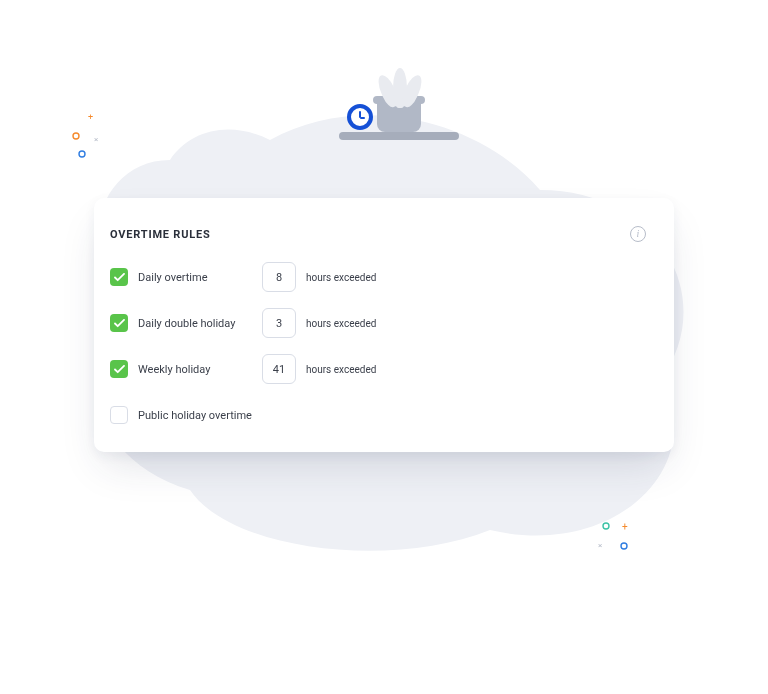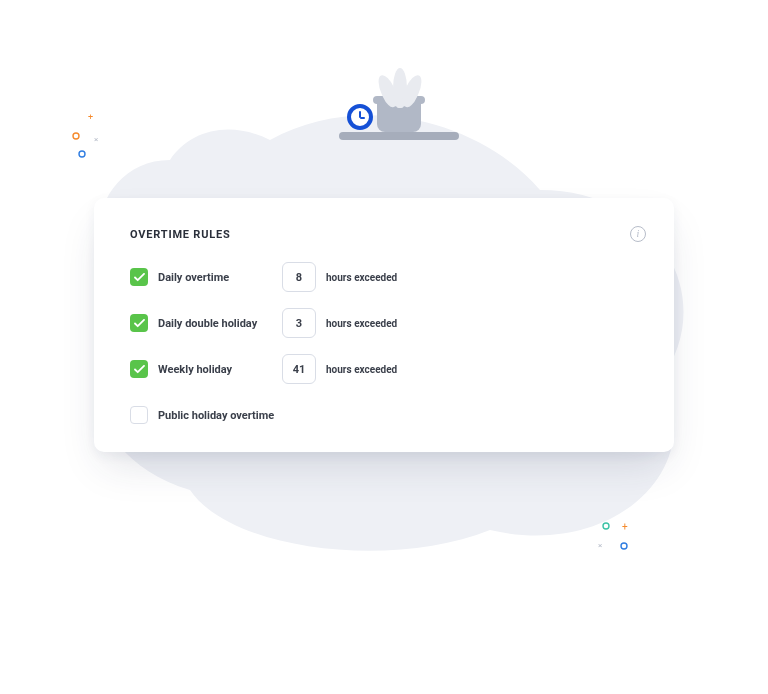--- a/index.html
+++ b/index.html
@@ -90,21 +90,21 @@
     }
     .desk-wrap { position: relative; }
     .card {
       position: absolute;
       top: 198px;
       left: 94px;
       width: 580px;
       background: #fff;
       border-radius: 10px;
       box-shadow: 0 20px 40px -10px rgba(40,50,80,0.15), 0 4px 12px rgba(40,50,80,0.06);
-      padding: 28px 28px 22px 36px;
+      padding: 28px 28px 22px 16px;
       z-index: 2;
     }
     .card-head {
       display: flex;
       justify-content: space-between;
       align-items: center;
       margin-bottom: 20px;
     }
     .card-title {
       font-size: 11px;
@@ -118,29 +118,29 @@
       border: 1.4px solid #b7bdc9;
       border-radius: 50%;
       color: #b7bdc9;
       font-family: Georgia, serif;
       font-style: italic;
       font-size: 10px;
       line-height: 14px;
       text-align: center;
     }
     .body-row { display: flex; align-items: flex-start; }
-    .rules { flex: 1; font-weight: bold; }
+    .rules { flex: 1; }
     .rule {
       display: flex;
       align-items: center;
       gap: 10px;
       margin-bottom: 16px;
       min-height: 30px;
     }
-    .rule:last-child { margin-bottom: 0; }
+    .rule:last-child { margin-bottom: 0; text-align: center; }
     .chk {
       width: 18px; height: 18px;
       border-radius: 4px;
       display: flex;
       align-items: center;
       justify-content: center;
       flex-shrink: 0;
     }
     .chk.on  { background: #59c44a; }
     .chk.off { background: #fff; border: 1.4px solid #d9dde6; }

